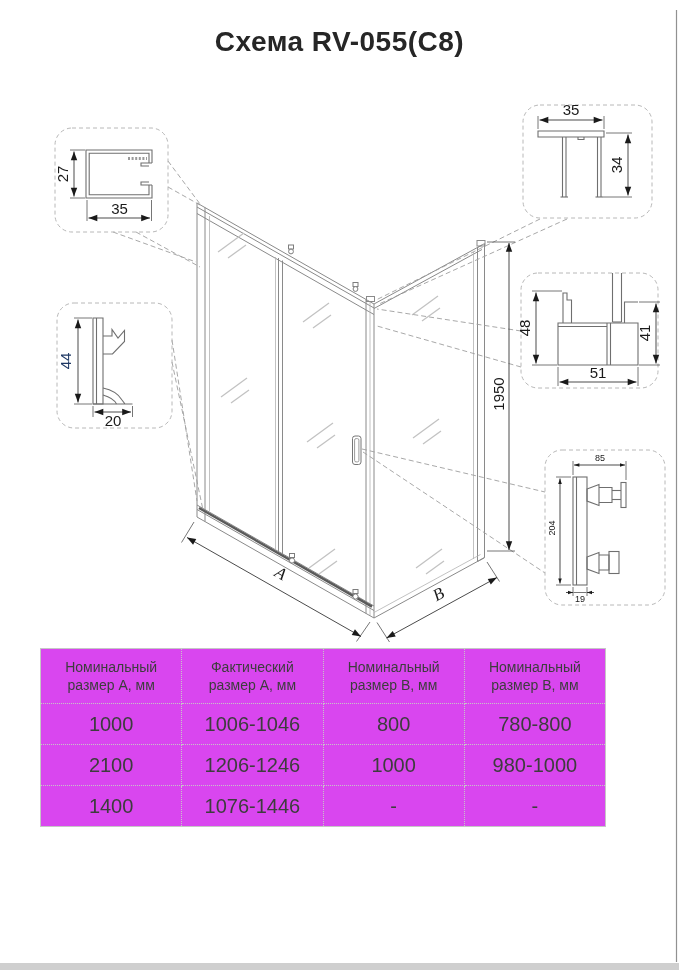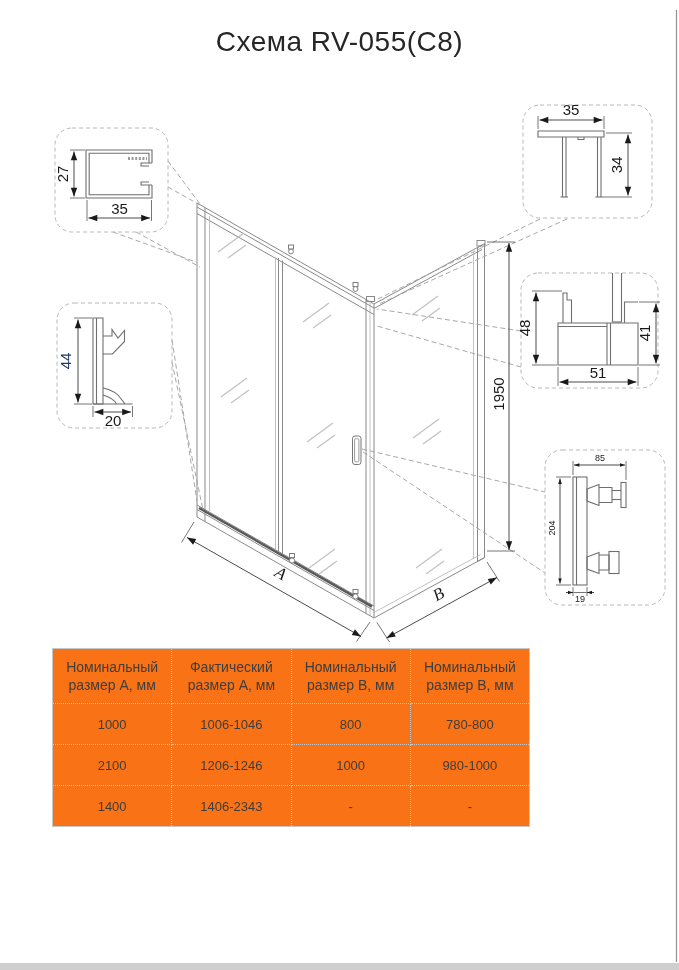--- a/index.html
+++ b/index.html
@@ -1,35 +1,35 @@
 <!DOCTYPE html>
 <html><head>
 <meta charset="utf-8">
 <style>
   html,body{margin:0;padding:0;background:#ffffff;}
   body{width:679px;height:970px;position:relative;font-family:"Liberation Sans",sans-serif;overflow:hidden;}
   .title{position:absolute;top:26px;left:0;width:679px;margin:0;text-align:center;
-         font-size:28px;font-weight:400;letter-spacing:.5px;color:#262626;}
+         font-size:28px;font-weight:700;letter-spacing:.5px;color:#262626;}
   svg{position:absolute;left:0;top:0;}
   .thin{stroke:#8a8a8a;stroke-width:1;fill:none;}
   .lite{stroke:#b3b3b3;stroke-width:.8;fill:none;}
   .prof{stroke:#6f6f6f;stroke-width:1.1;fill:none;}
   .dash{stroke:#9e9e9e;stroke-width:.9;fill:none;stroke-dasharray:5 3;}
   .cbox{stroke:#b8b8b8;stroke-width:1;fill:none;stroke-dasharray:4 3;}
   .diml{stroke:#2b2b2b;stroke-width:.85;fill:none;}
   .extl{stroke:#2b2b2b;stroke-width:.65;fill:none;}
   .dim{font:15px "Liberation Sans",sans-serif;fill:#1a1a1a;}
   .dimsm{font:9px "Liberation Sans",sans-serif;fill:#1a1a1a;}
   .abl{font:italic 17px "Liberation Serif",serif;fill:#1a1a1a;}
   .navy{fill:#1f3864;}
-  table.sizes{position:absolute;left:52px;top:648px;width:478px;border-collapse:collapse;
-              table-layout:fixed;border:1px solid #c6c6c6;background:#f97316;}
+  table.sizes{position:absolute;left:40px;top:648px;width:566px;border-collapse:collapse;
+              table-layout:fixed;border:1px solid #c6c6c6;background:#d946ef;}
   table.sizes th,table.sizes td{border:1px dotted #c6c6c6;text-align:center;vertical-align:middle;color:#3d3d3d;}
   table.sizes th{height:54px;font-size:14px;font-weight:400;line-height:18px;padding:0 13px;}
-  table.sizes td{height:38px;font-size:13px;}
+  table.sizes td{height:38px;font-size:20px;}
 </style>
 </head>
 <body>
 
 <div>
 
   <h1 class="title">Схема RV-055(C8)</h1>
 
   <svg width="679" height="970" viewBox="0 0 679 970">
     <defs>
@@ -284,20 +284,20 @@
           <td>780-800</td>
         </tr>
         <tr>
           <td>2100</td>
           <td>1206-1246</td>
           <td>1000</td>
           <td>980-1000</td>
         </tr>
         <tr>
           <td>1400</td>
-          <td>1406-2343</td>
+          <td>1076-1446</td>
           <td>-</td>
           <td>-</td>
         </tr>
       </tbody>
   </table>
 
 </div>
 
 </body></html>

